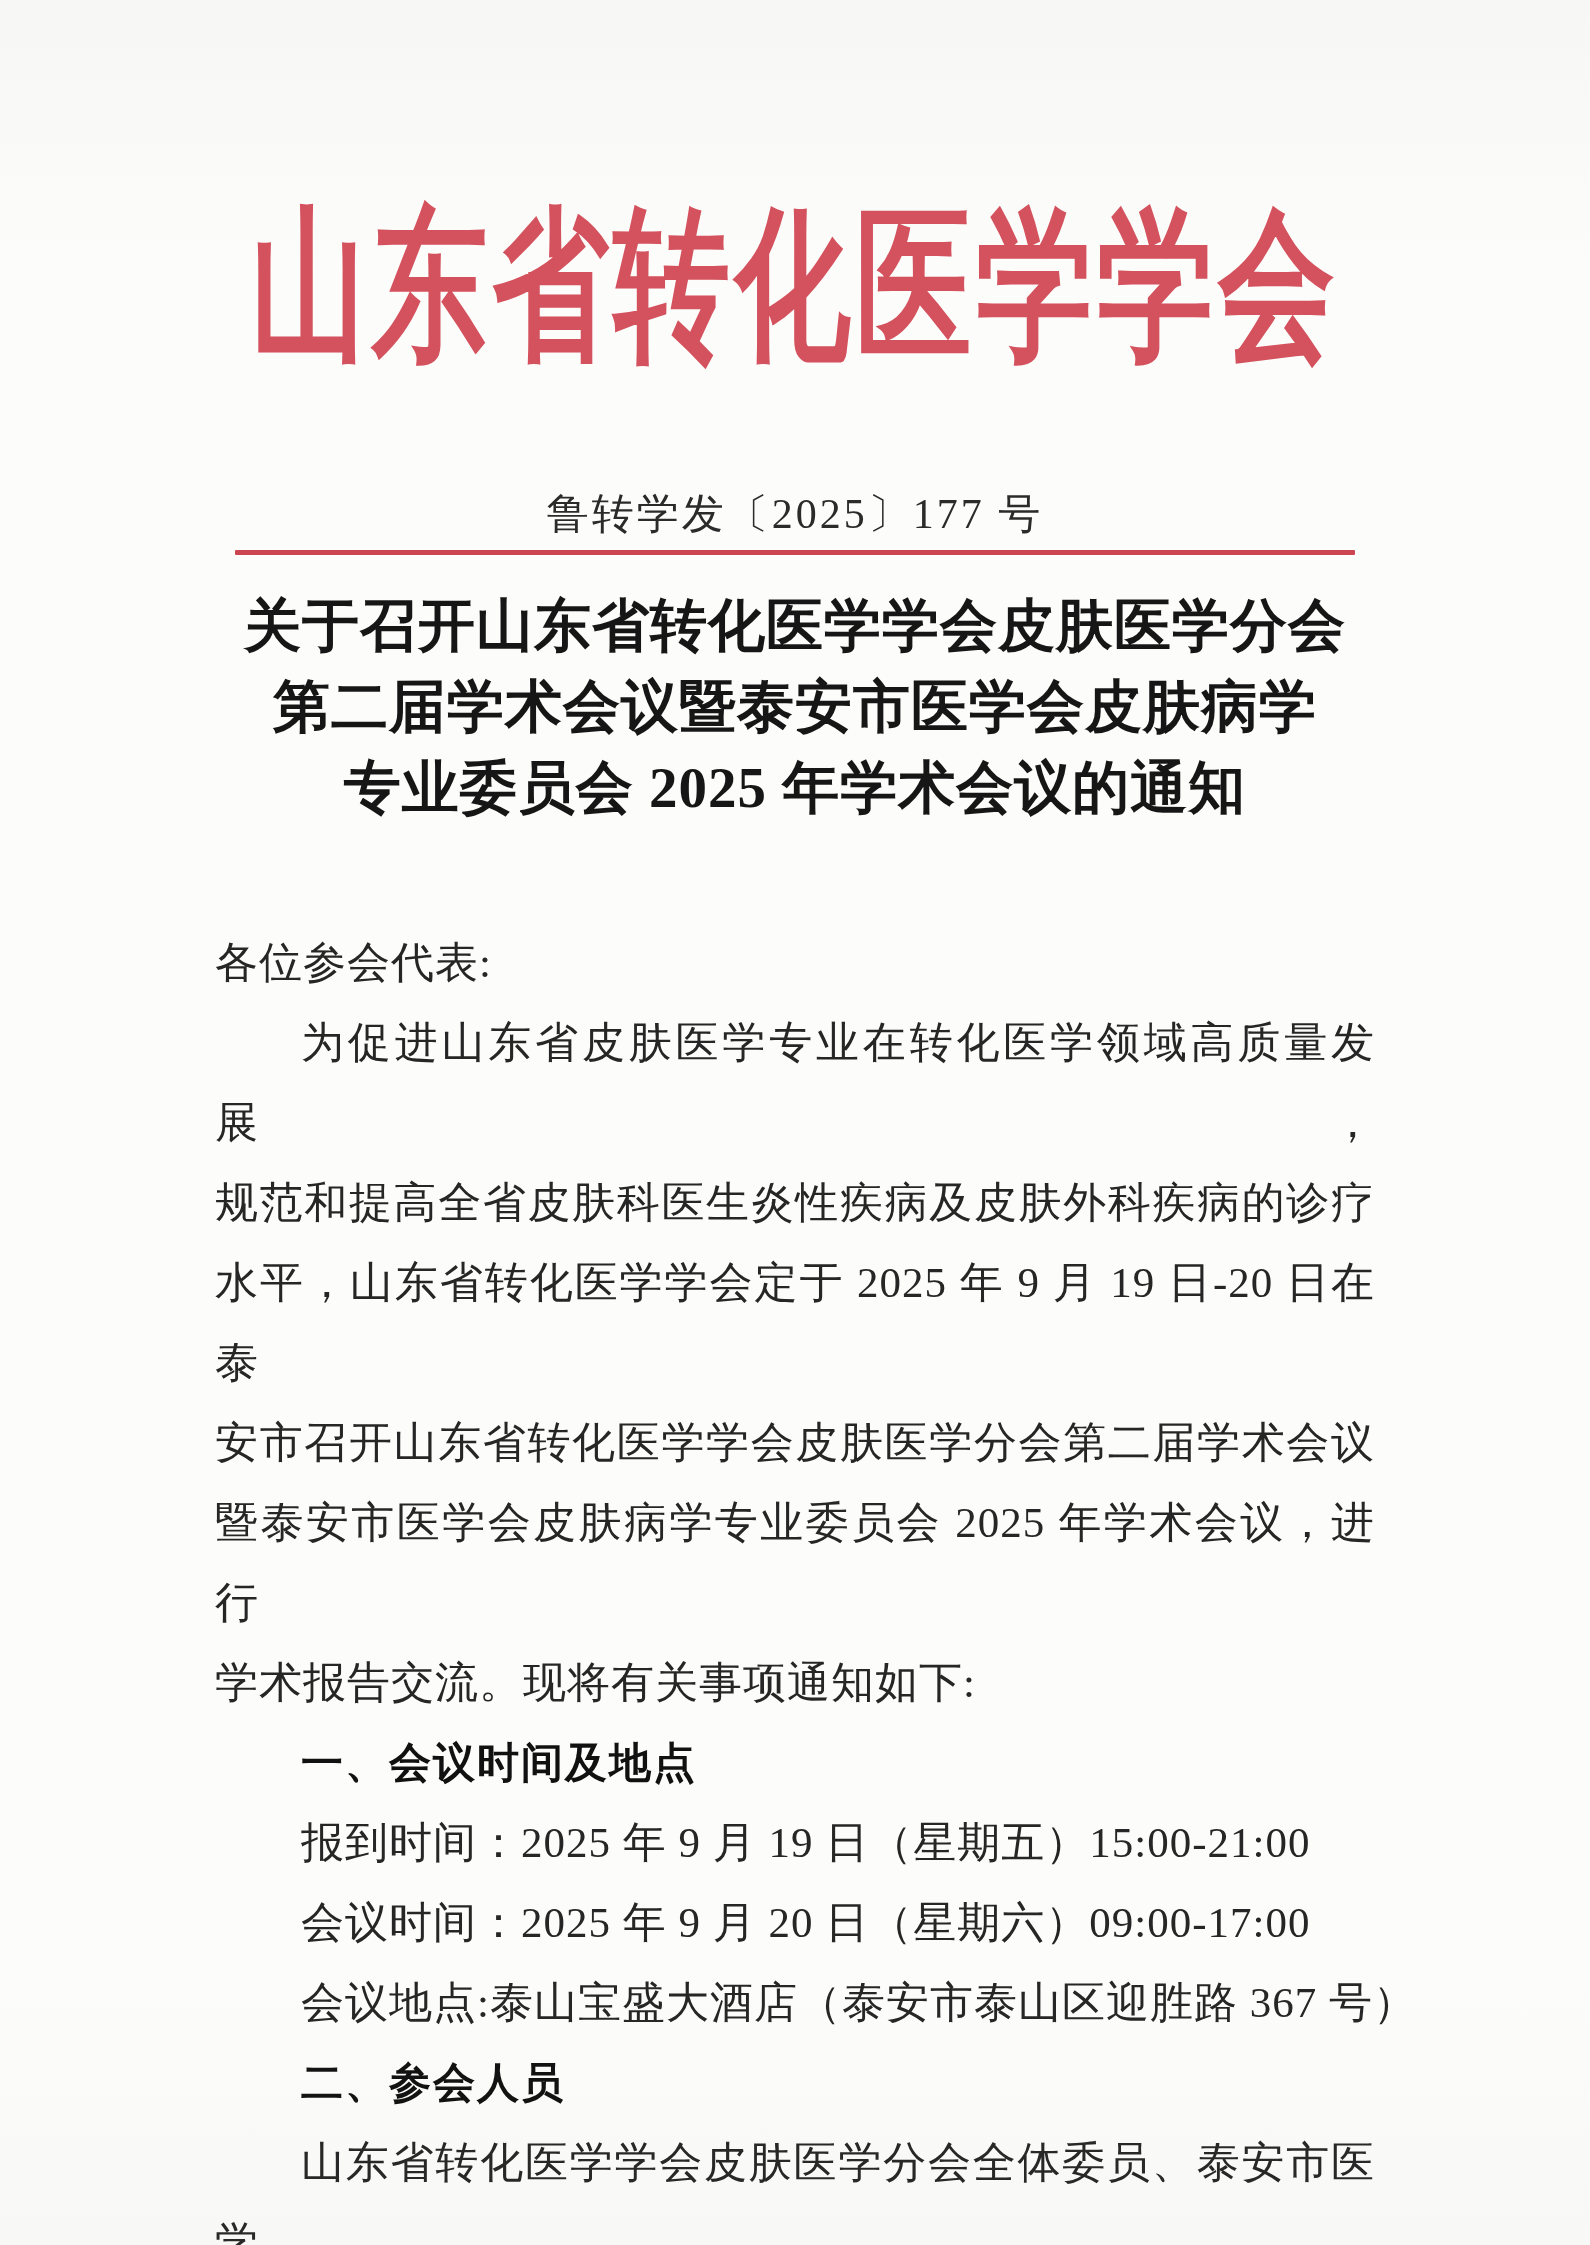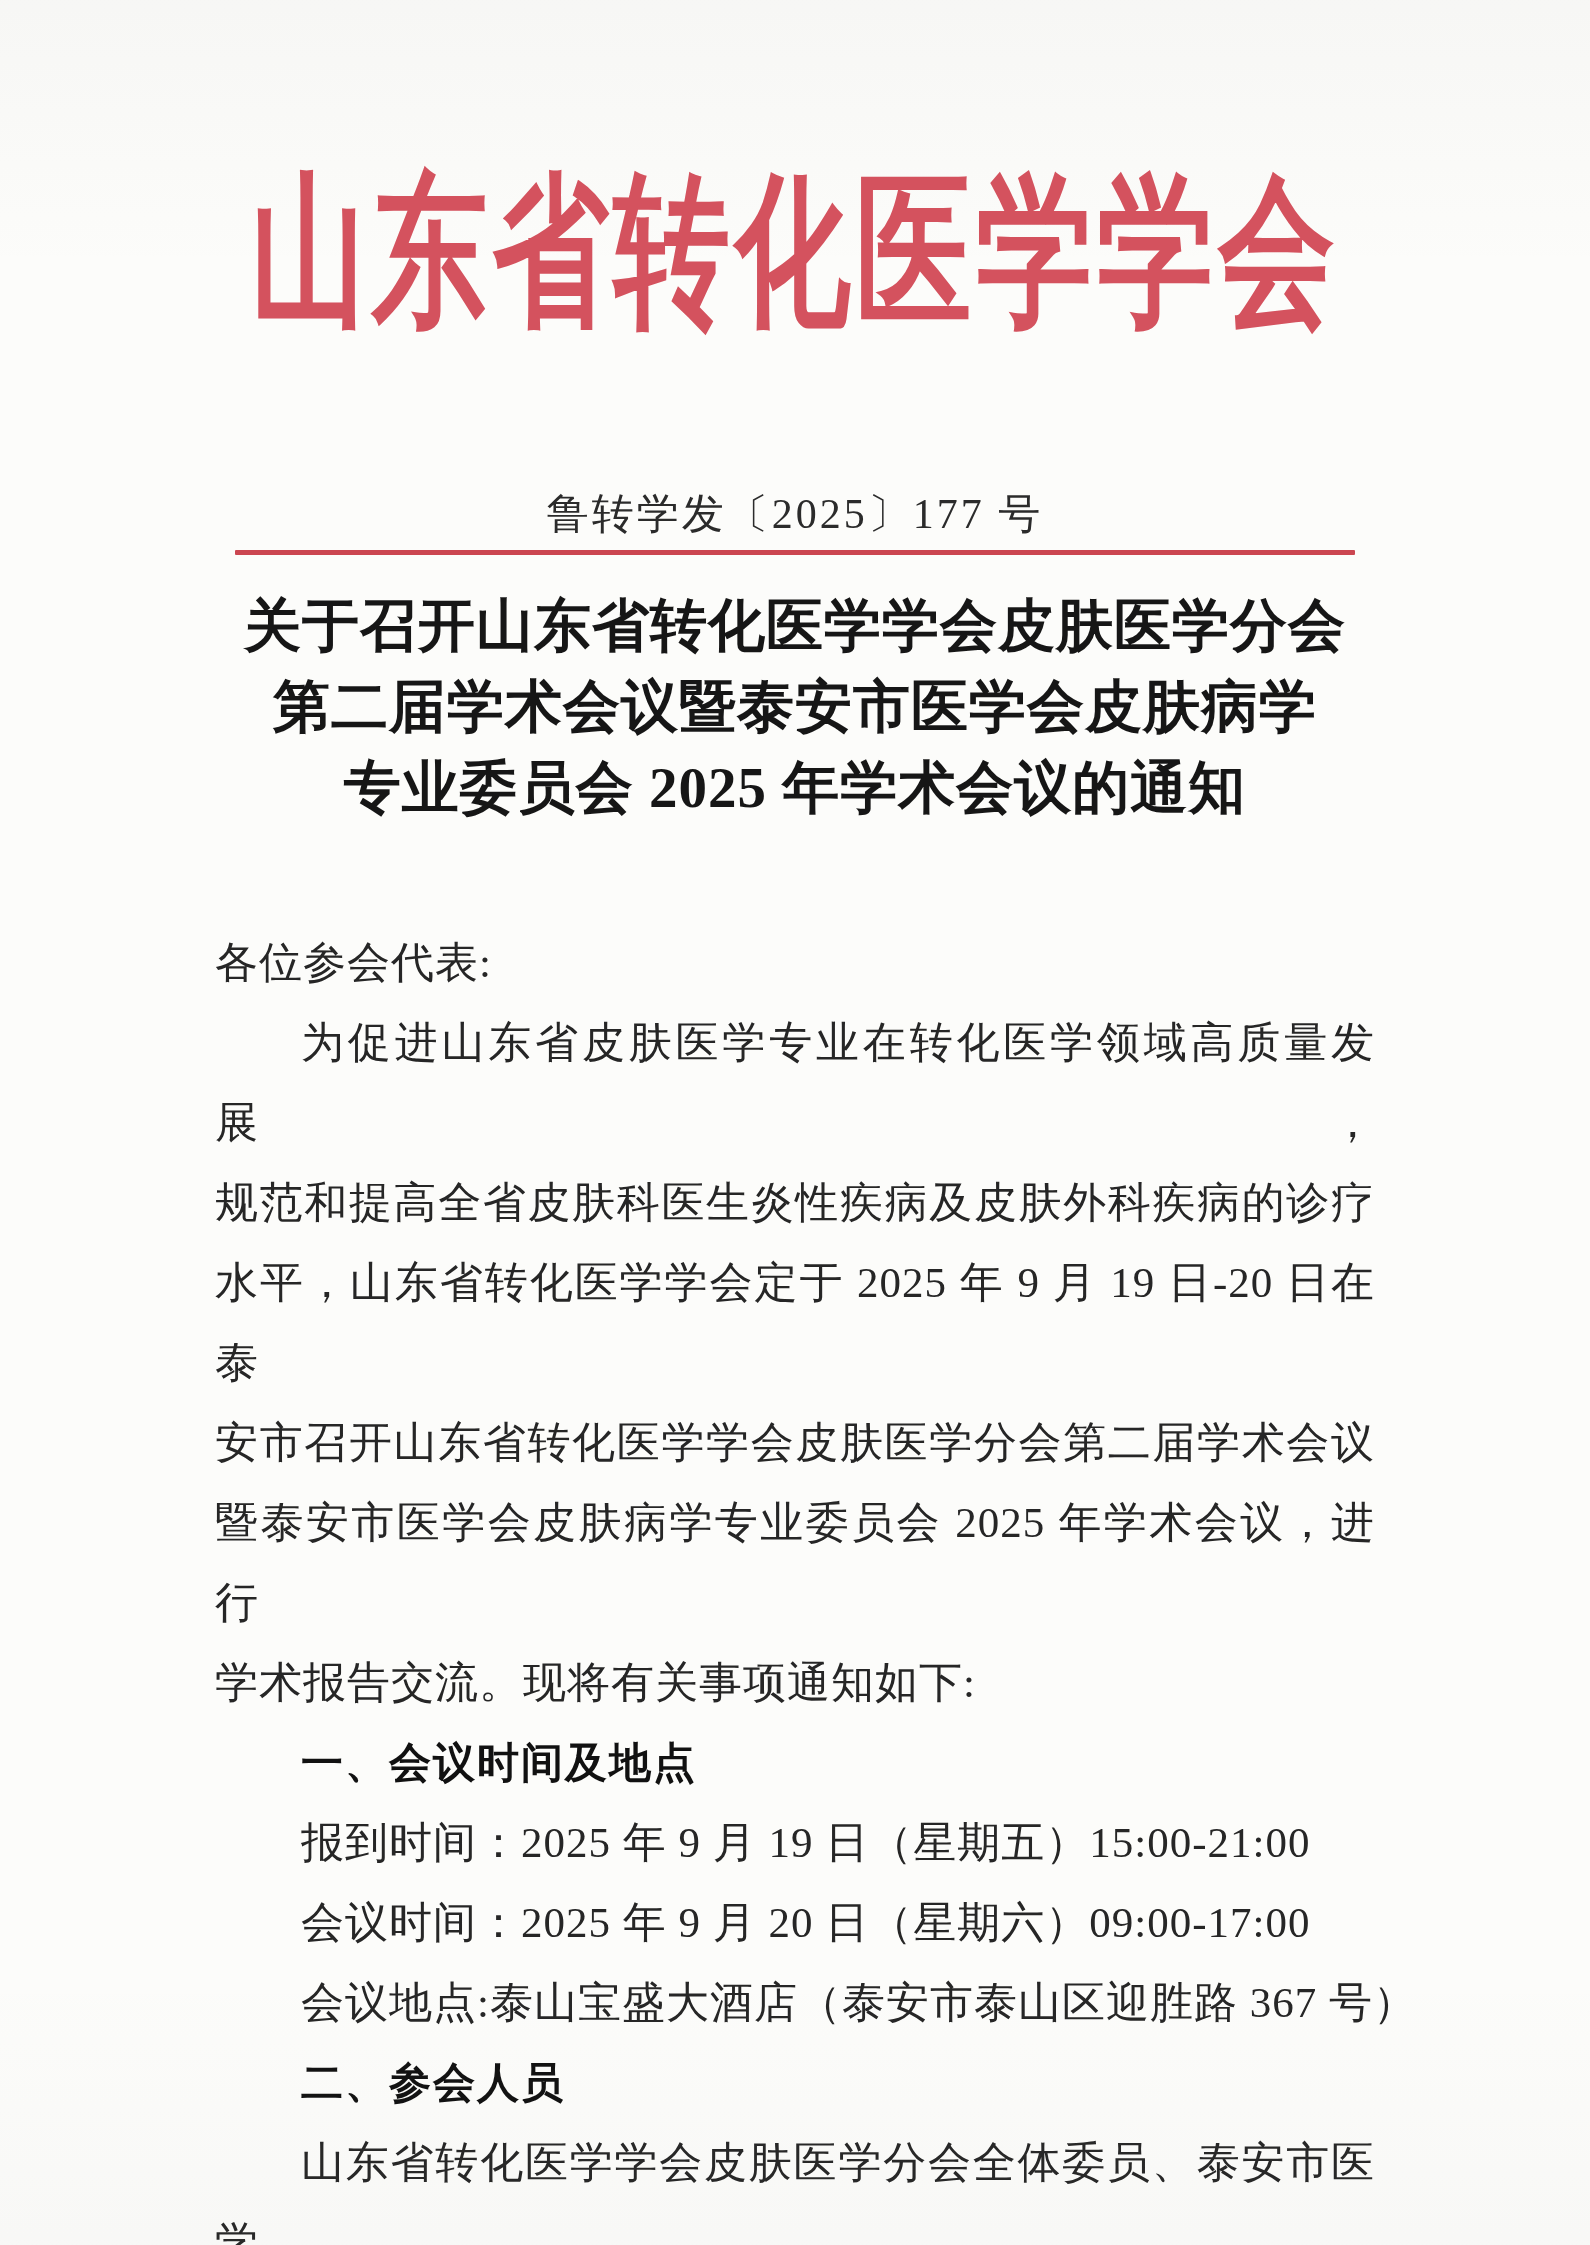--- a/index.html
+++ b/index.html
@@ -20,21 +20,21 @@
     content: "";
     position: absolute;
     inset: 0;
     background: linear-gradient(180deg, rgba(120,120,120,0.04), rgba(255,255,255,0) 12%, rgba(255,255,255,0) 88%, rgba(120,120,120,0.03));
     pointer-events: none;
   }
   .masthead {
     margin-top: 175px;
     height: 190px;
     display: flex;
-    align-items: flex-start;
+    align-items: flex-end;
     justify-content: center;
   }
   .masthead-text {
     display: inline-block;
     font-size: 116px;
     font-weight: 900;
     letter-spacing: 5px;
     color: #d4525e;
     transform: scaleY(1.42);
     transform-origin: center;

